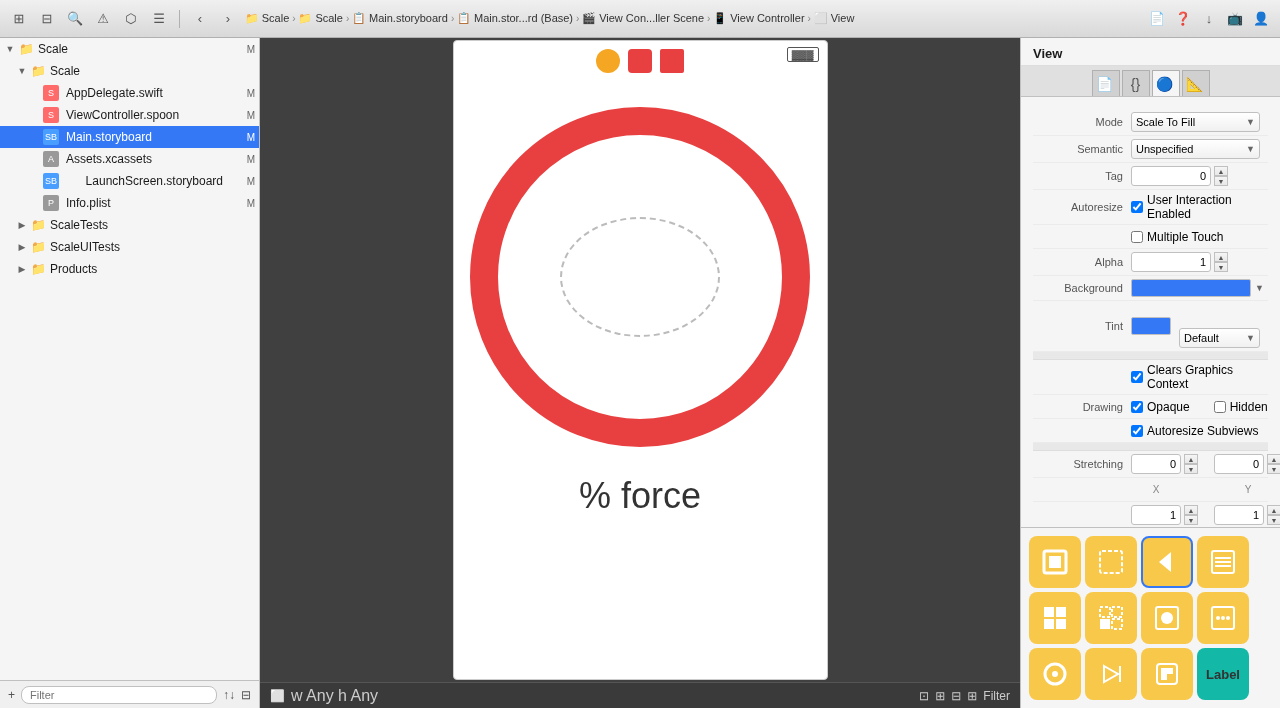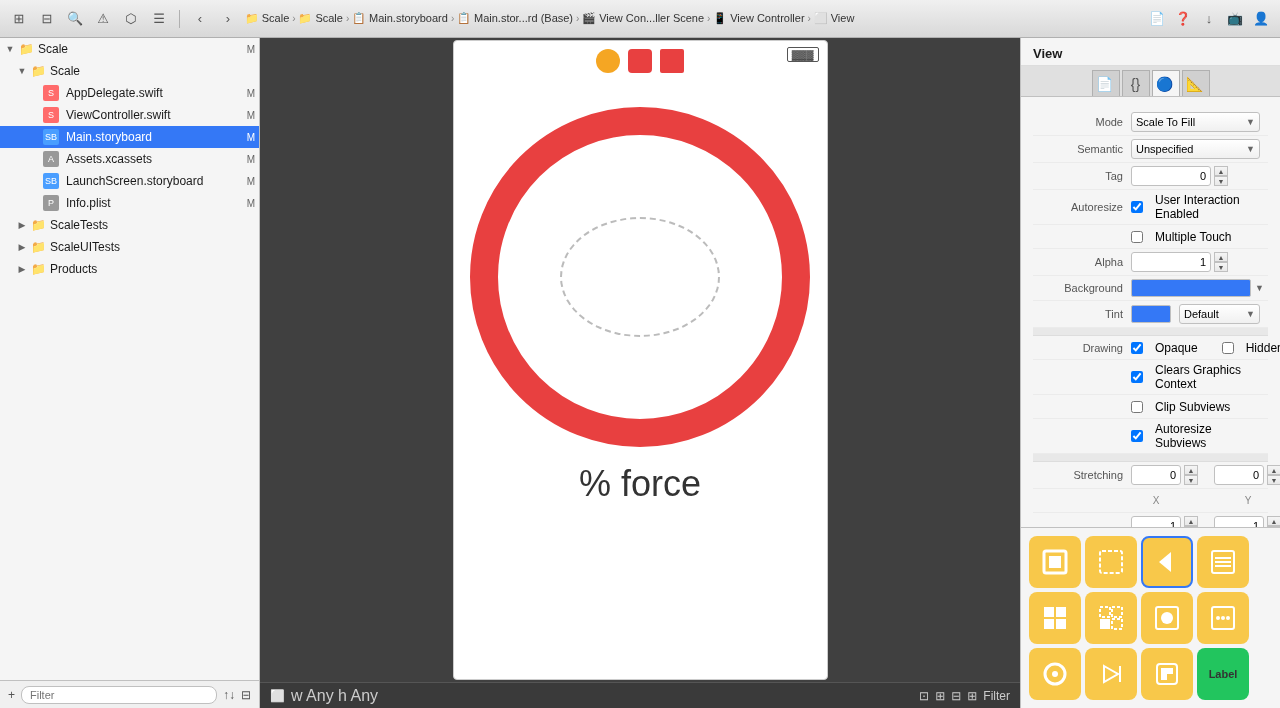--- a/index.html
+++ b/index.html
@@ -126,21 +126,21 @@
       position: relative;
       display: flex; align-items: center; justify-content: center;
     }
     .dashed-ellipse {
       width: 160px; height: 120px;
       border: 2px dashed #bbb;
       border-radius: 50%;
     }
     .bottom-text {
       font-size: 36px; color: #333; font-weight: 300;
-      margin-top: 16px;
+      margin-top: 28px;
     }
 
     .canvas-bottom-bar {
       height: 26px;
       background: #3a3a3a;
       border-top: 1px solid #555;
       display: flex; align-items: center; justify-content: space-between;
       padding: 0 10px;
       color: #ccc; font-size: 11px;
     }
@@ -200,21 +200,21 @@
     }
     .color-swatch {
       width: 100px; height: 18px; border: 1px solid #c0c0c0;
       background: #3478f6; border-radius: 2px; cursor: pointer;
     }
     .tint-swatch {
       width: 40px; height: 18px; border: 1px solid #c0c0c0;
       background: #3478f6; border-radius: 2px; cursor: pointer; margin-right: 4px;
     }
     .checkbox-row {
-      display: flex; align-items: center; gap: 12px;
+      display: flex; align-items: center; gap: 4px;
     }
     input[type=checkbox] { width: 12px; height: 12px; cursor: pointer; }
     .section-divider {
       height: 8px; background: #e8e8e8; border-bottom: 1px solid #ddd;
     }
 
     
     .bottom-icons-panel {
       border-top: 1px solid #c0c0c0;
       padding: 8px;
@@ -332,42 +332,42 @@
       <div class="tree-item" style="padding-left:28px;">
         <span class="tree-expand"></span>
         <span class="tree-icon" style="color:#ff6b6b; font-size:9px; background:#ff6b6b; color:white; border-radius:2px; padding:0 2px;">S</span>
         <span class="tree-label" style="margin-left:4px;">AppDelegate.swift</span>
         <span class="badge">M</span>
       </div>
 
       <div class="tree-item" style="padding-left:28px;">
         <span class="tree-expand"></span>
         <span class="tree-icon" style="color:#ff6b6b; font-size:9px; background:#ff6b6b; color:white; border-radius:2px; padding:0 2px;">S</span>
-        <span class="tree-label" style="margin-left:4px;">ViewController.swift</span>
+        <span class="tree-label" style="margin-left:4px;">ViewController.spoon</span>
         <span class="badge">M</span>
       </div>
 
       <div class="tree-item selected" style="padding-left:28px;">
         <span class="tree-expand"></span>
         <span class="tree-icon" style="font-size:9px; background:#4a9eff; color:white; border-radius:2px; padding:0 2px;">SB</span>
         <span class="tree-label" style="margin-left:4px;">Main.storyboard</span>
         <span class="badge">M</span>
       </div>
 
       <div class="tree-item" style="padding-left:28px;">
         <span class="tree-expand"></span>
         <span class="tree-icon" style="font-size:9px; background:#999; color:white; border-radius:2px; padding:0 2px;">A</span>
         <span class="tree-label" style="margin-left:4px;">Assets.xcassets</span>
         <span class="badge">M</span>
       </div>
 
       <div class="tree-item" style="padding-left:28px;">
         <span class="tree-expand"></span>
         <span class="tree-icon" style="font-size:9px; background:#4a9eff; color:white; border-radius:2px; padding:0 2px;">SB</span>
-        <span class="tree-label" style="margin-left:4px;">LaunchScreen.storyboard</span>
+        <span class="tree-label" style="margin-left:4px;text-align:center;">LaunchScreen.storyboard</span>
         <span class="badge">M</span>
       </div>
 
       <div class="tree-item" style="padding-left:28px;">
         <span class="tree-expand"></span>
         <span class="tree-icon" style="font-size:9px; background:#999; color:white; border-radius:2px; padding:0 2px;">P</span>
         <span class="tree-label" style="margin-left:4px;">Info.plist</span>
         <span class="badge">M</span>
       </div>
 
@@ -520,63 +520,54 @@
         <div class="inspector-value">
           <div class="color-swatch" style="background:#3478f6; width:120px;"></div>
           <span class="select-arrow">▼</span>
         </div>
       </div>
 
       <div class="inspector-row">
         <span class="inspector-label">Tint</span>
         <div class="inspector-value">
           <div class="tint-swatch"></div>
-          <div class="select-control" style="flex:1;">
+          <div class="select-control" style="flex:1;margin-top:24px;">
             <span>Default</span>
             <span class="select-arrow">▼</span>
           </div>
         </div>
       </div>
 
       <div class="section-divider"></div>
+
+      <div class="inspector-row">
+        <span class="inspector-label"></span>
+        <div class="inspector-value">
+          <div class="checkbox-row">
+            <input type="checkbox" checked="" style="">
+            <span>Clears Graphics Context</span>
+          </div>
+        </div>
+      </div>
 
       <div class="inspector-row">
         <span class="inspector-label">Drawing</span>
         <div class="inspector-value">
           <div class="checkbox-row">
             <input type="checkbox" checked="" style="">
             <span>Opaque</span>
           </div>
           <div style="width:16px;"></div>
           <div class="checkbox-row">
             <input type="checkbox" style="">
             <span>Hidden</span>
           </div>
         </div>
       </div>
 
-      <div class="inspector-row">
-        <span class="inspector-label"></span>
-        <div class="inspector-value">
-          <div class="checkbox-row">
-            <input type="checkbox" checked="" style="">
-            <span>Clears Graphics Context</span>
-          </div>
-        </div>
-      </div>
-
-      <div class="inspector-row">
-        <span class="inspector-label"></span>
-        <div class="inspector-value">
-          <div class="checkbox-row">
-            <input type="checkbox" style="">
-            <span>Clip Subviews</span>
-          </div>
-        </div>
-      </div>
 
       <div class="inspector-row">
         <span class="inspector-label"></span>
         <div class="inspector-value">
           <div class="checkbox-row">
             <input type="checkbox" checked="" style="">
             <span>Autoresize Subviews</span>
           </div>
         </div>
       </div>
@@ -715,21 +706,21 @@
             </svg>
         </div>
         <div class="icon-cell" style="background:#f8c84a;">
           <svg width="28" height="28" viewBox="0 0 28 28">
               <rect x="4" y="4" width="20" height="20" rx="3" fill="none" stroke="white" stroke-width="2"></rect>
               <rect x="8" y="8" width="6" height="6" fill="white"></rect>
               <rect x="14" y="8" width="6" height="6" fill="white"></rect>
               <rect x="8" y="14" width="6" height="6" fill="white"></rect>
             </svg>
         </div>
-        <div class="icon-cell-label" style="background:#22c55e; font-size:11px; font-weight:600; color:#333;">
+        <div class="icon-cell-label" style="background:#14b8a6; font-size:13px; font-weight:600; color:#333;">
           <span>Label</span>
         </div>
       </div>
     </div>
 
   </div>
 
 </div>
 
 </body></html>

